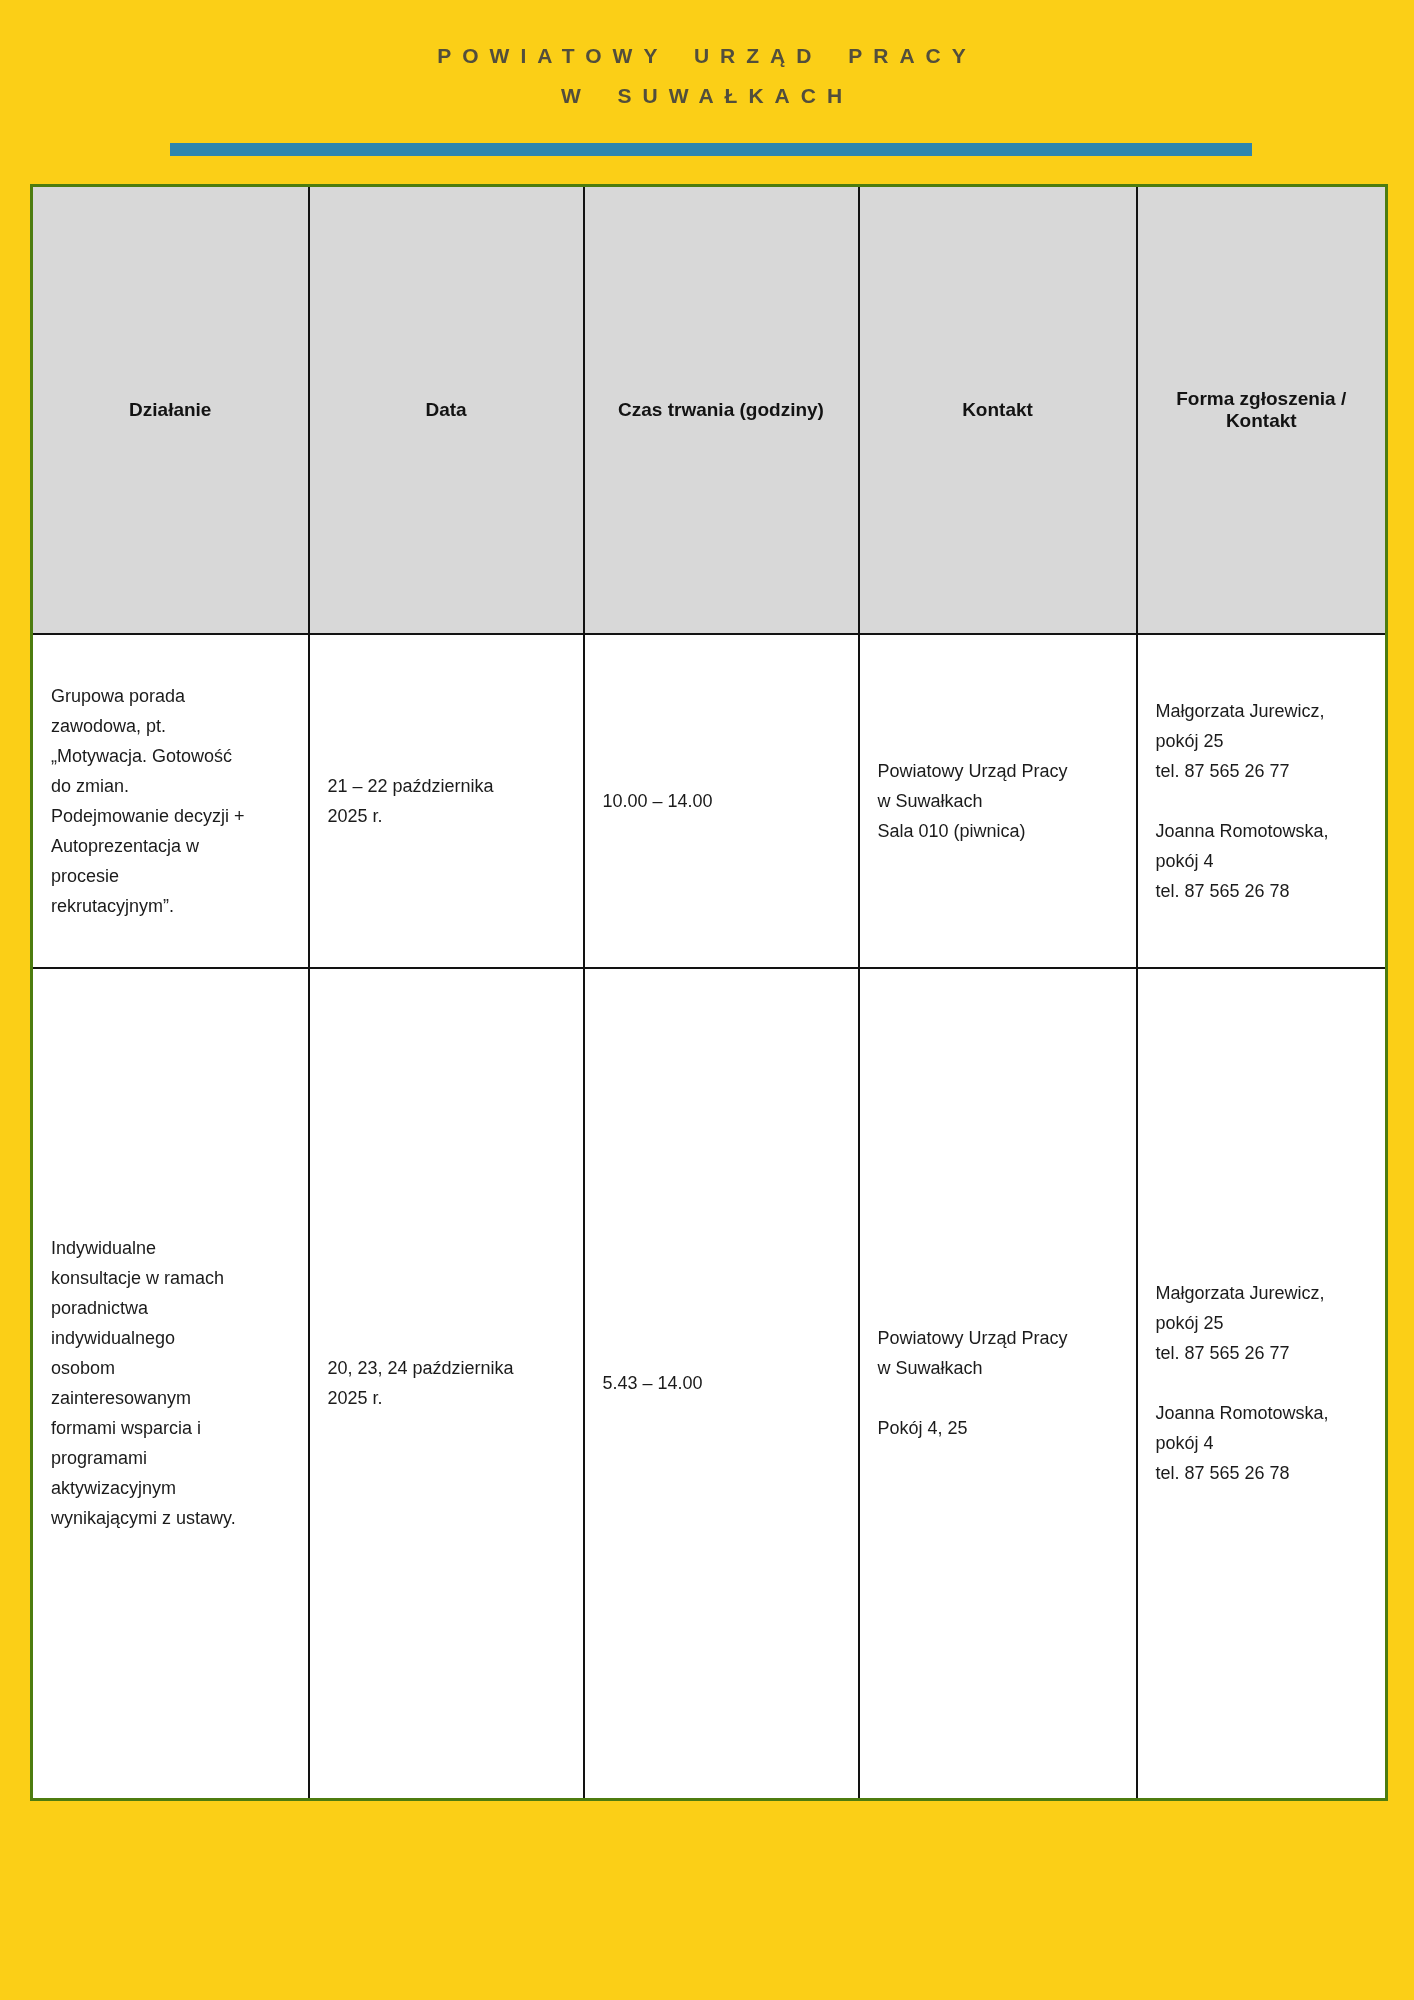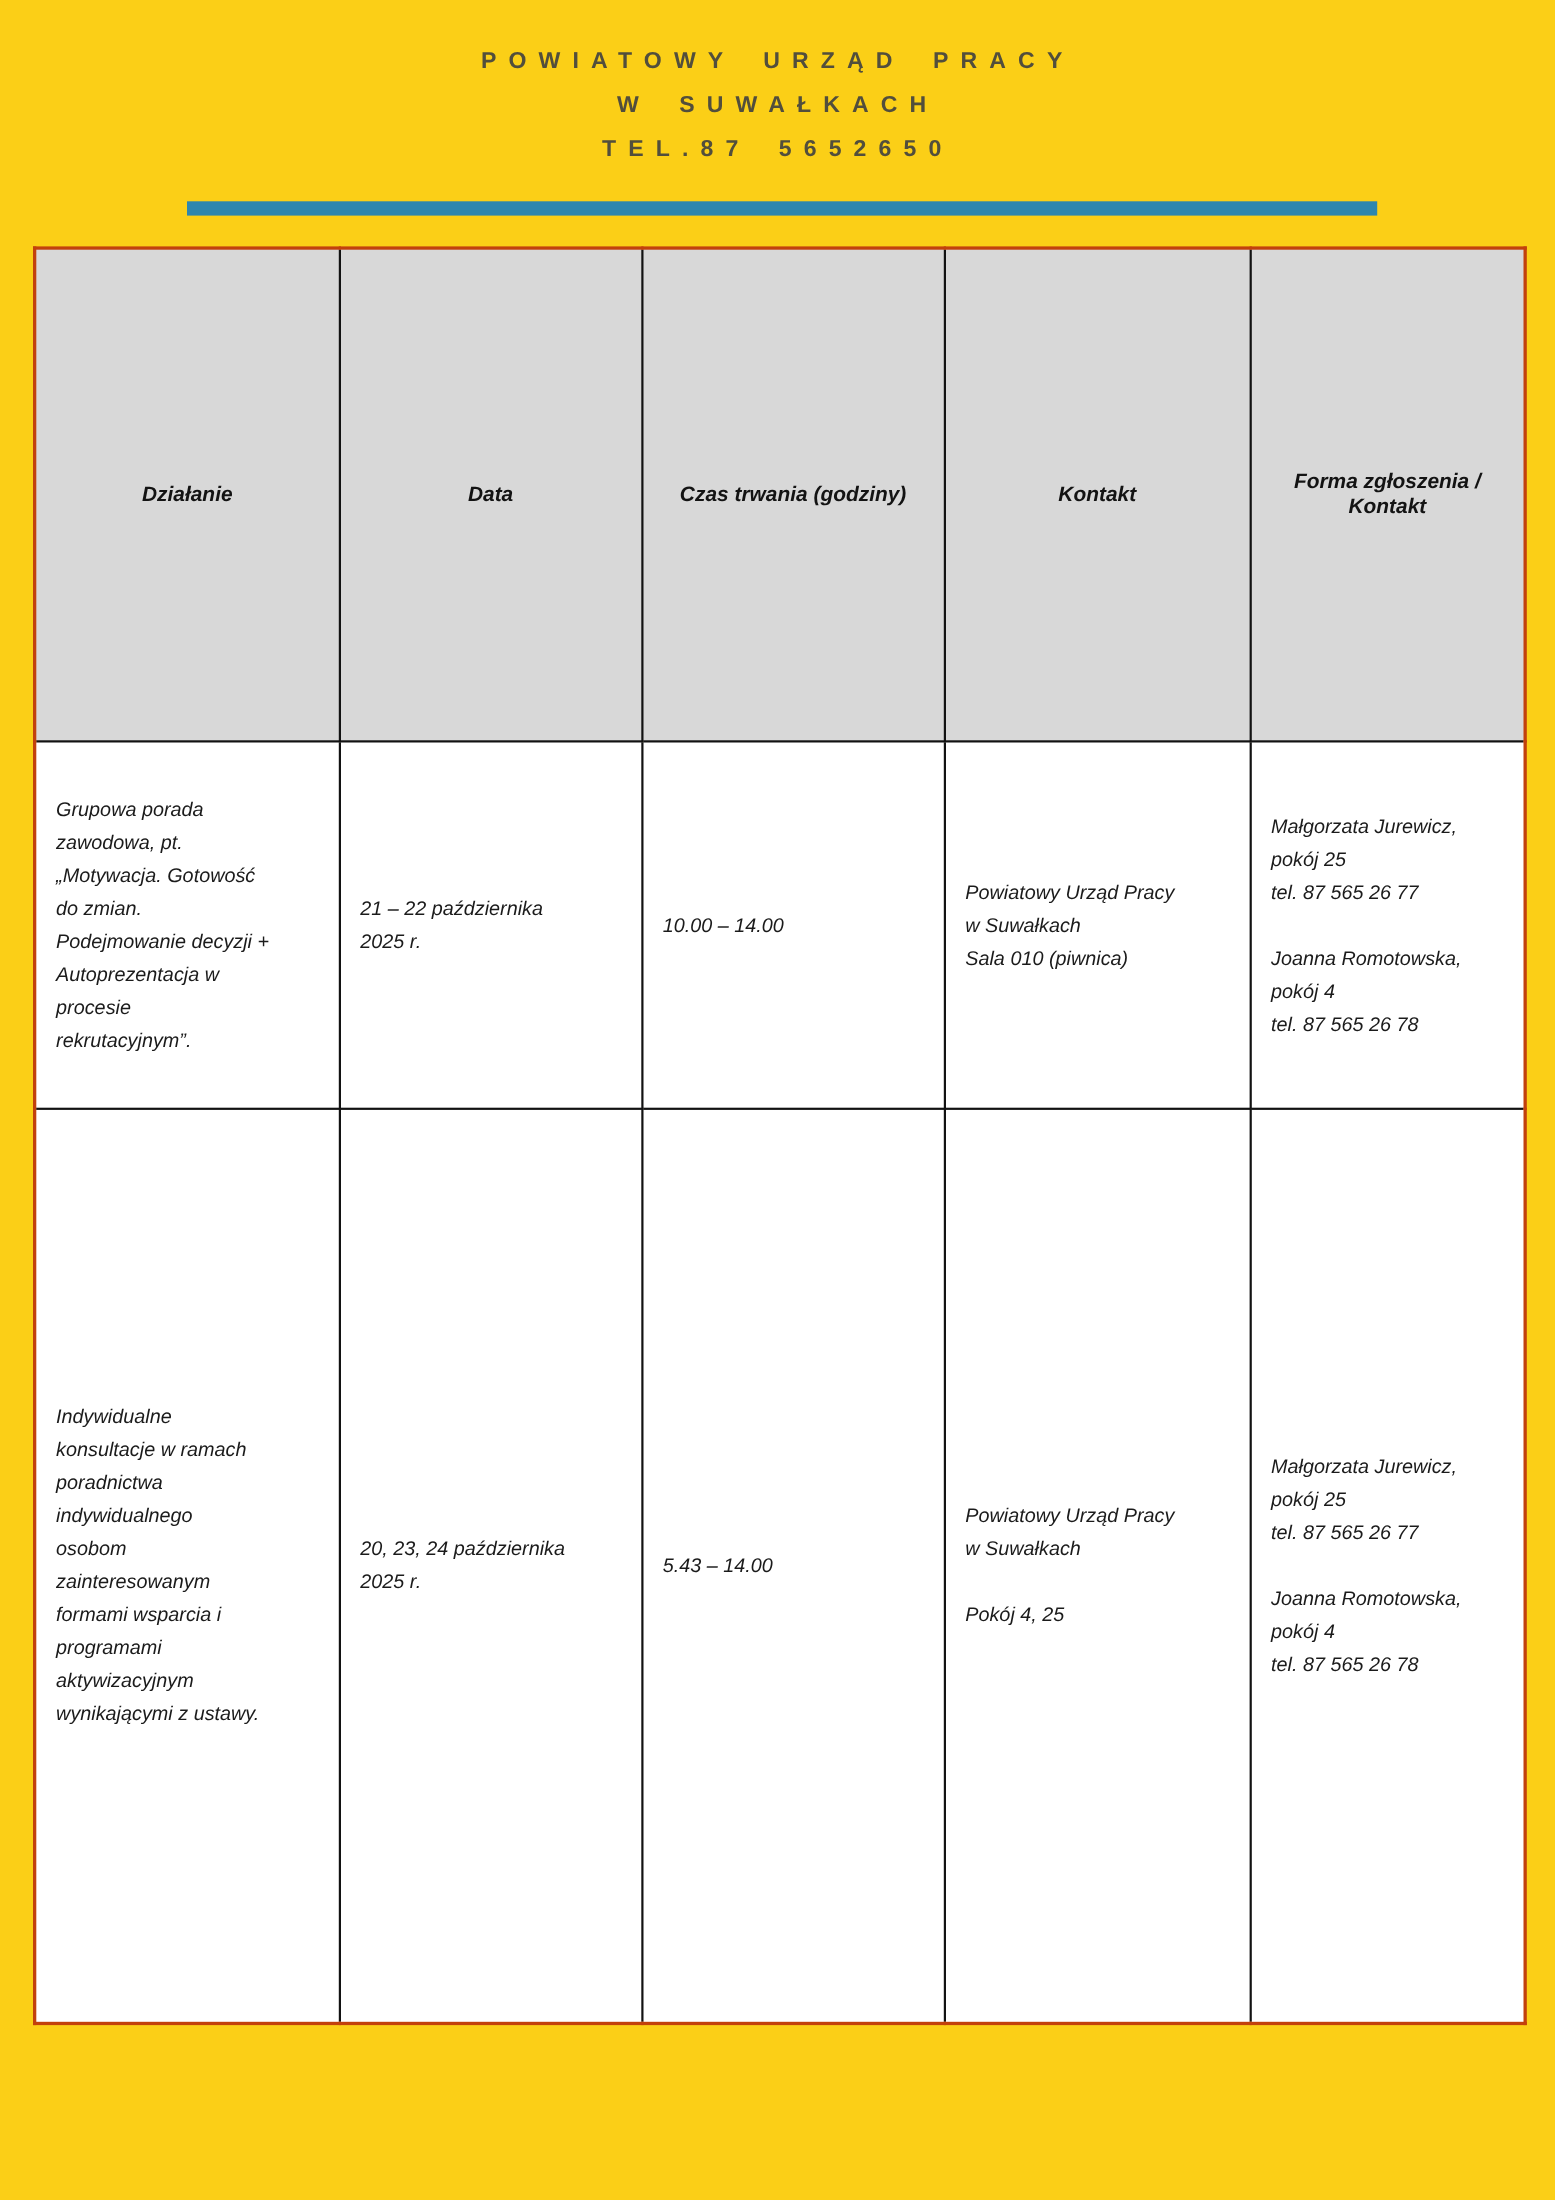--- a/index.html
+++ b/index.html
@@ -32,22 +32,21 @@
     height: 13px;
     background: #2E86AE;
     margin: 27px 0 0 170px;
   }
   
   table.schedule {
     margin: 28px 0 0 30px;
     width: 1355px;
     border-collapse: collapse;
     table-layout: fixed;
-    border: 3px solid #c2410c;
-    font-style: italic;
+    border: 3px solid #4d7c0f;
   }
   table.schedule th,
   table.schedule td {
     border: 2px solid #121212;
     vertical-align: middle;
     white-space: pre-line;
   }
   table.schedule th {
     background: #D8D8D8;
     color: #131313;
@@ -68,21 +67,20 @@
   tr.header-row   { height: 448px; }
   tr.data-row-1   { height: 334px; }
   tr.data-row-2   { height: 832px; }
 </style>
 </head>
 <body>
 
 <header class="masthead">
   <div class="line">POWIATOWY URZĄD PRACY</div>
   <div class="line">W SUWAŁKACH</div>
-  <div class="line">TEL.87 5652650</div>
 </header>
 
 <div class="accent-bar"></div>
 
 <table class="schedule">
   <colgroup>
     <col style="width:277px">
     <col style="width:275px">
     <col style="width:275px">
     <col style="width:278px">

